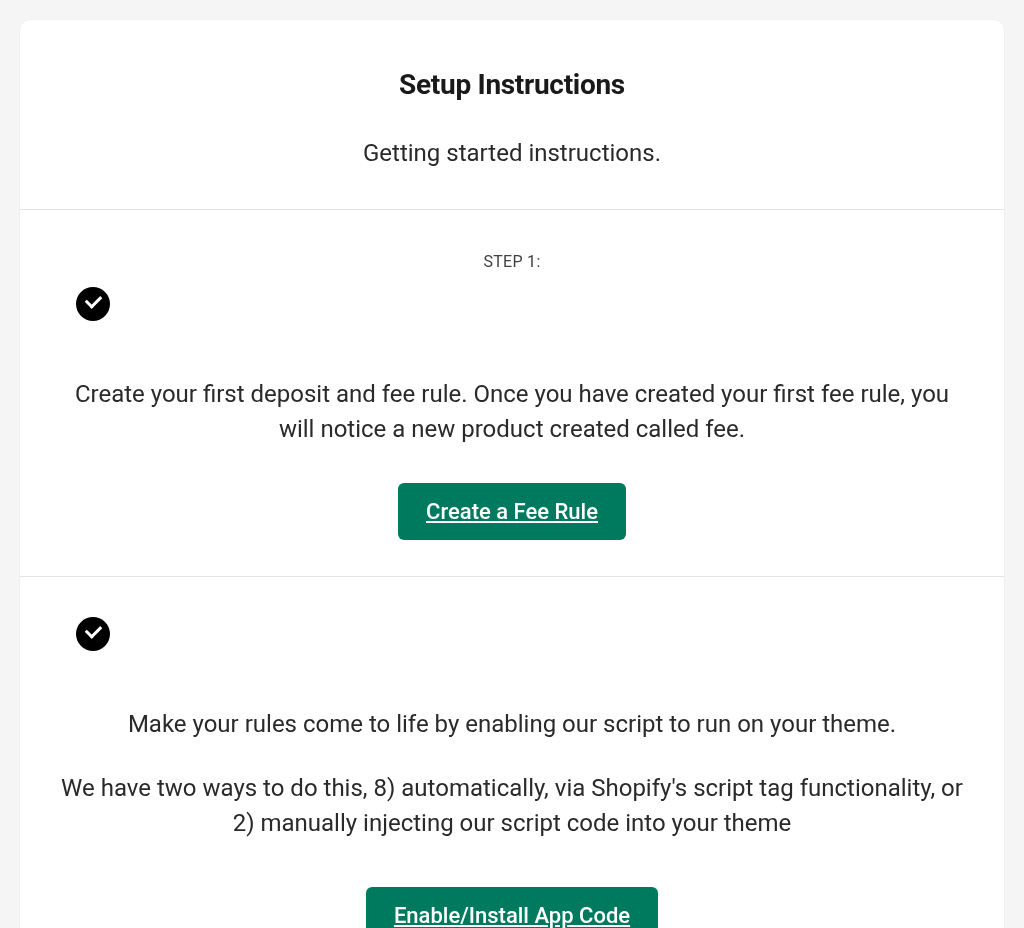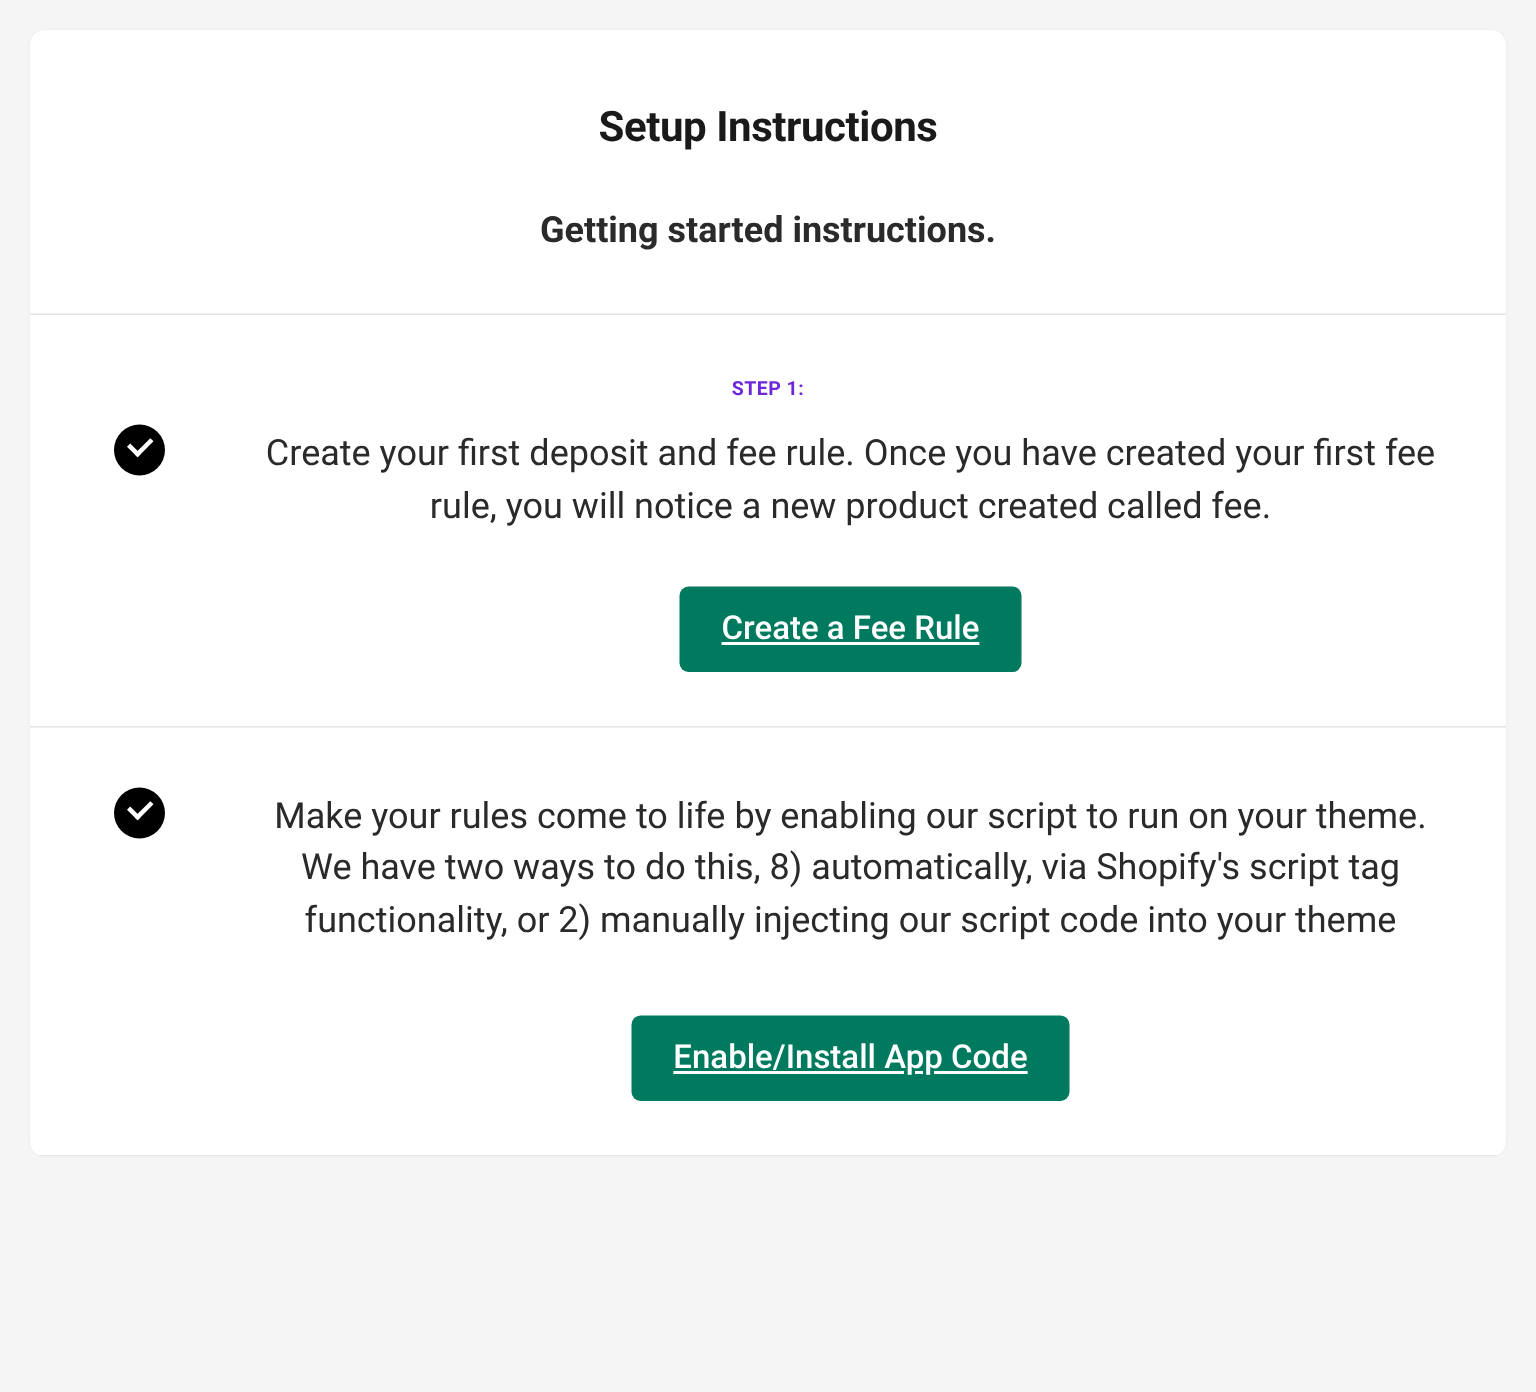--- a/index.html
+++ b/index.html
@@ -26,42 +26,43 @@
     }
     .card-title {
       font-size: 28px;
       font-weight: 700;
       color: #1a1a1a;
       margin-bottom: 38px;
       letter-spacing: -0.3px;
     }
     .card-subtitle {
       font-size: 24px;
-      font-weight: 700;
+      font-weight: 400;
       color: #2a2a2a;
     }
     .divider {
       height: 1px;
       background-color: #e1e3e5;
       width: 100%;
     }
     .step {
       padding: 42px 36px 36px 36px;
     }
     .step-label {
-      font-size: 13px;
-      font-weight: 700;
-      color: #6d28d9;
+      font-size: 16px;
+      font-weight: 400;
+      color: #404040;
       letter-spacing: 0.3px;
       margin-bottom: 18px;
     }
     .step-body {
       display: flex;
       align-items: flex-start;
       gap: 56px;
+      flex-direction: column;
     }
     .step-icon {
       flex-shrink: 0;
       width: 34px;
       height: 34px;
       margin-left: 20px;
       margin-top: -2px;
     }
     .check-circle {
       display: block;
@@ -82,21 +83,21 @@
       border-bottom: 3.5px solid #ffffff;
       transform: rotate(-45deg);
     }
     .step-content {
       flex: 1;
     }
     .step-text {
       font-size: 24px;
       line-height: 1.45;
       color: #2a2a2a;
-      margin-bottom: 0;
+      margin-bottom: 30px;
     }
     .step-text:last-of-type {
       margin-bottom: 0;
     }
     .btn {
       display: inline-block;
       background-color: #007a5e;
       color: #ffffff;
       font-size: 22px;
       font-weight: 500;

